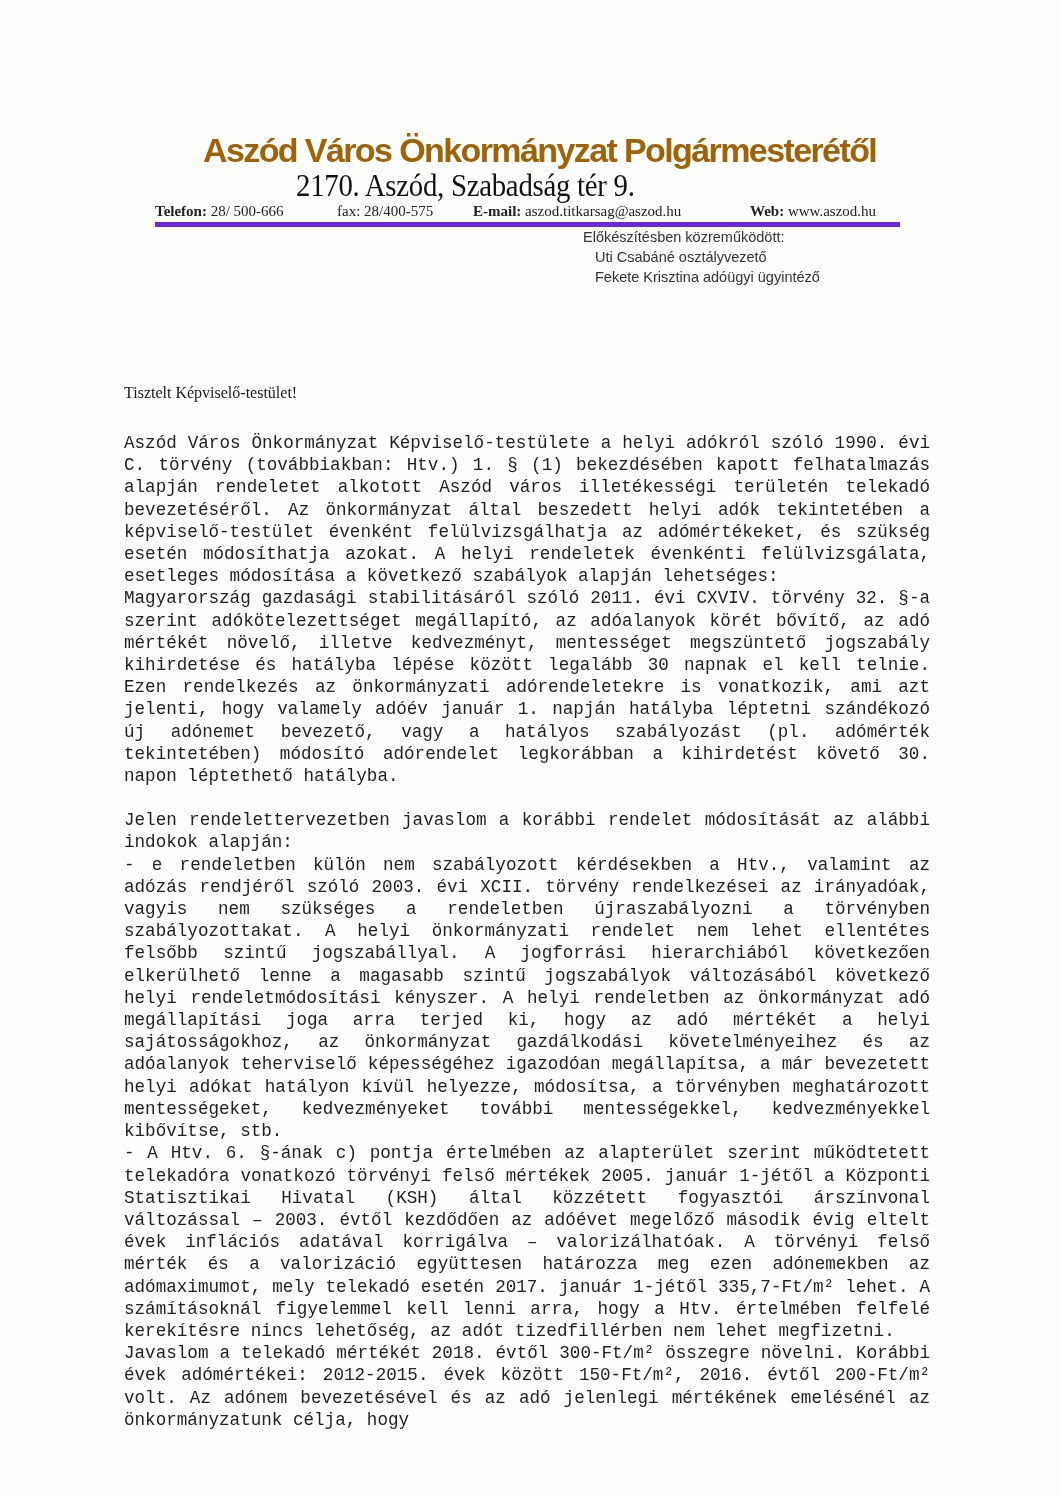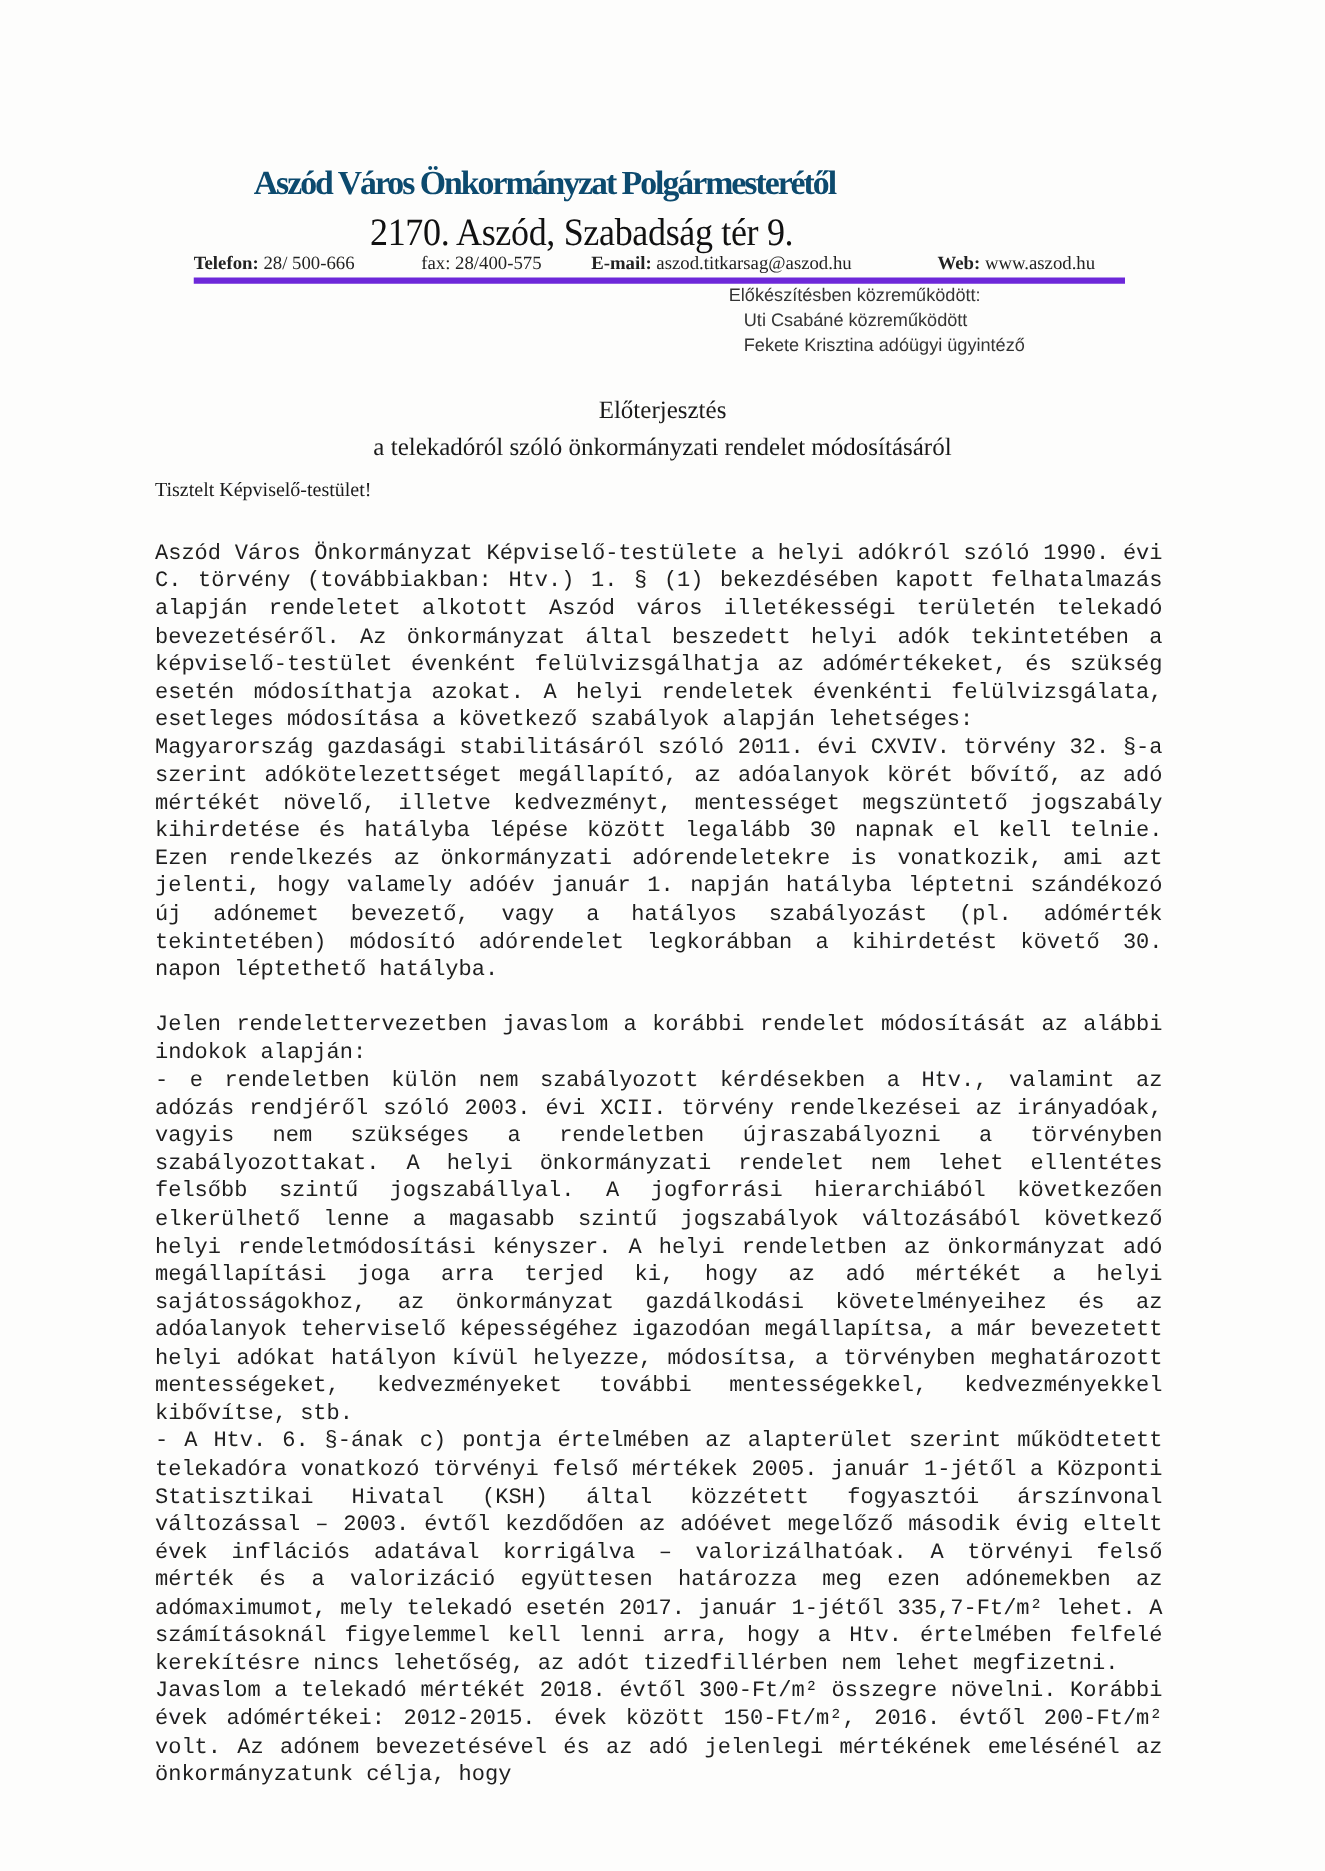--- a/index.html
+++ b/index.html
@@ -1,18 +1,18 @@
 <!DOCTYPE html>
 <html><head>
 <meta charset="utf-8">
 <style>
   html, body { margin: 0; padding: 0; background: #ffffff; }
   body { width: 1060px; height: 1497px; position: relative; overflow: hidden; color: #1d1d1d; }
   .page { position: absolute; left: 0; top: 0; width: 1060px; height: 1497px; background: #fdfdfc; }
-  .lh-title { position: absolute; left: 203px; top: 131px; width: 620px; font-family: Liberation Serif, serif; font-weight: bold; font-size: 27px; letter-spacing: -1.6px; white-space: nowrap; color: #0c4a6e; }
+  .lh-title { position: absolute; left: 203px; top: 131px; width: 620px; font-family: Liberation Sans, sans-serif; font-weight: bold; font-size: 34px; letter-spacing: -1.6px; white-space: nowrap; color: #a16207; }
   .lh-address { position: absolute; left: 296px; top: 168px; font-family: "Liberation Serif", serif; font-size: 31px; letter-spacing: -0.3px; white-space: nowrap; color: #111; transform: scaleX(0.93); transform-origin: left top; }
   .lh-contact { position: absolute; left: 155px; top: 203px; width: 745px; font-family: "Liberation Serif", serif; font-size: 15px; white-space: nowrap; border-bottom: 5px solid #6d28d9; padding-bottom: 1px; color: #222; }
   .lh-contact span { position: absolute; top: 0; }
   .lh-contact .lbl { font-weight: bold; }
   .contact-row { position: relative; height: 18px; }
   .prep { position: absolute; left: 583px; top: 227px; font-family: Liberation Sans, sans-serif; font-size: 14.5px; line-height: 20px; color: #333; }
   .prep div { white-space: nowrap; }
   .prep .ind { padding-left: 12px; }
   .doc-title { position: absolute; left: 110px; width: 840px; top: 313px; text-align: center; font-family: "Liberation Serif", serif; font-size: 20px; line-height: 30px; color: #1a1a1a; }
   .salutation { position: absolute; left: 124px; top: 384px; font-family: "Liberation Serif", serif; font-size: 16px; color: #1a1a1a; }
@@ -32,28 +32,24 @@
     <div class="contact-row">
       <span style="left:0"><span class="lbl" style="position:static">Telefon:</span> <span style="position:static">28/ 500-666</span></span>
       <span style="left:182px"><span style="position:static">fax:</span> <span style="position:static">28/400-575</span></span>
       <span style="left:318px"><span class="lbl" style="position:static">E-mail:</span> <span style="position:static">aszod.titkarsag@aszod.hu</span></span>
       <span style="left:595px"><span class="lbl" style="position:static">Web:</span> <span style="position:static">www.aszod.hu</span></span>
     </div>
   </div>
 
   <div class="prep">
     <div>Előkészítésben közreműködött:</div>
-    <div class="ind">Uti Csabáné közreműködött</div>
+    <div class="ind">Uti Csabáné osztályvezető</div>
     <div class="ind">Fekete Krisztina adóügyi ügyintéző</div>
   </div>
 
-  <div class="doc-title">
-    <div>Előterjesztés</div>
-    <div>a telekadóról szóló önkormányzati rendelet módosításáról</div>
-  </div>
 
   <div class="salutation">Tisztelt Képviselő-testület!</div>
 
   <div class="body">
     <p>Aszód Város Önkormányzat Képviselő-testülete a helyi adókról szóló 1990. évi C. törvény (továbbiakban: Htv.) 1. § (1) bekezdésében kapott felhatalmazás alapján rendeletet alkotott Aszód város illetékességi területén telekadó bevezetéséről.  Az önkormányzat által beszedett helyi adók tekintetében a képviselő-testület évenként felülvizsgálhatja az adómértékeket, és szükség esetén módosíthatja azokat. A helyi rendeletek évenkénti felülvizsgálata, esetleges módosítása a következő szabályok alapján lehetséges:</p>
     <p>Magyarország gazdasági stabilitásáról szóló 2011. évi CXVIV. törvény 32. §-a szerint adókötelezettséget megállapító, az adóalanyok körét bővítő, az adó mértékét növelő, illetve kedvezményt, mentességet megszüntető jogszabály kihirdetése és hatályba lépése között legalább 30 napnak el kell telnie. Ezen rendelkezés az önkormányzati adórendeletekre is vonatkozik, ami azt jelenti, hogy valamely adóév január 1. napján hatályba léptetni szándékozó új adónemet bevezető, vagy a hatályos szabályozást (pl. adómérték tekintetében) módosító adórendelet legkorábban a kihirdetést követő 30. napon léptethető hatályba.</p>
     <p class="gap">Jelen rendelettervezetben javaslom a korábbi rendelet módosítását az alábbi indokok alapján:</p>
     <p>- e rendeletben külön nem szabályozott kérdésekben a Htv., valamint az adózás rendjéről szóló 2003. évi XCII. törvény rendelkezései az irányadóak, vagyis nem szükséges a rendeletben újraszabályozni a törvényben szabályozottakat. A helyi önkormányzati rendelet nem lehet ellentétes felsőbb szintű jogszabállyal. A jogforrási hierarchiából következően elkerülhető lenne a magasabb szintű jogszabályok változásából következő helyi rendeletmódosítási kényszer. A helyi rendeletben az önkormányzat adó megállapítási joga arra terjed ki, hogy az adó mértékét a helyi sajátosságokhoz, az önkormányzat gazdálkodási követelményeihez és az adóalanyok teherviselő képességéhez igazodóan megállapítsa, a már bevezetett helyi adókat hatályon kívül helyezze, módosítsa, a törvényben meghatározott mentességeket, kedvezményeket további mentességekkel, kedvezményekkel kibővítse, stb.</p>
     <p>- A Htv. 6. §-ának c) pontja értelmében az alapterület szerint működtetett telekadóra vonatkozó törvényi felső mértékek 2005. január 1-jétől a Központi Statisztikai Hivatal (KSH) által közzétett fogyasztói árszínvonal változással – 2003. évtől kezdődően az adóévet megelőző második évig eltelt évek inflációs adatával korrigálva – valorizálhatóak. A törvényi felső mérték és a valorizáció együttesen határozza meg ezen adónemekben az adómaximumot, mely telekadó esetén 2017. január 1-jétől 335,7-Ft/m² lehet. A számításoknál figyelemmel kell lenni arra, hogy a Htv. értelmében felfelé kerekítésre nincs lehetőség, az adót tizedfillérben nem lehet megfizetni.</p>
     <p>Javaslom a telekadó mértékét 2018. évtől 300-Ft/m² összegre növelni. Korábbi évek adómértékei: 2012-2015. évek között 150-Ft/m², 2016. évtől 200-Ft/m² volt. Az adónem bevezetésével és az adó jelenlegi mértékének emelésénél az önkormányzatunk célja, hogy</p>

